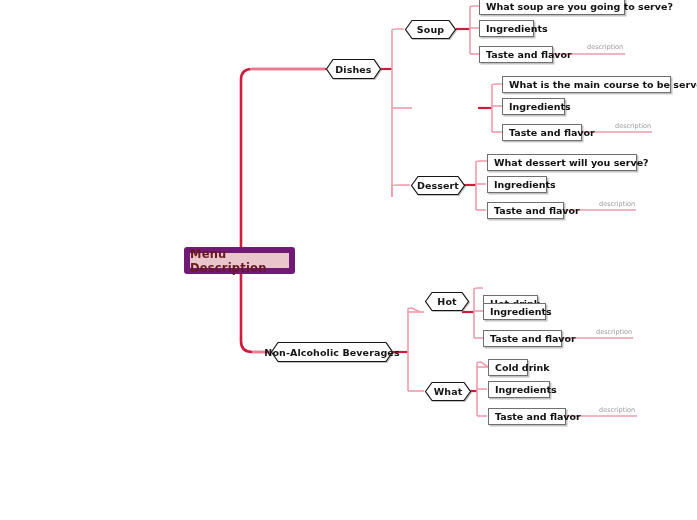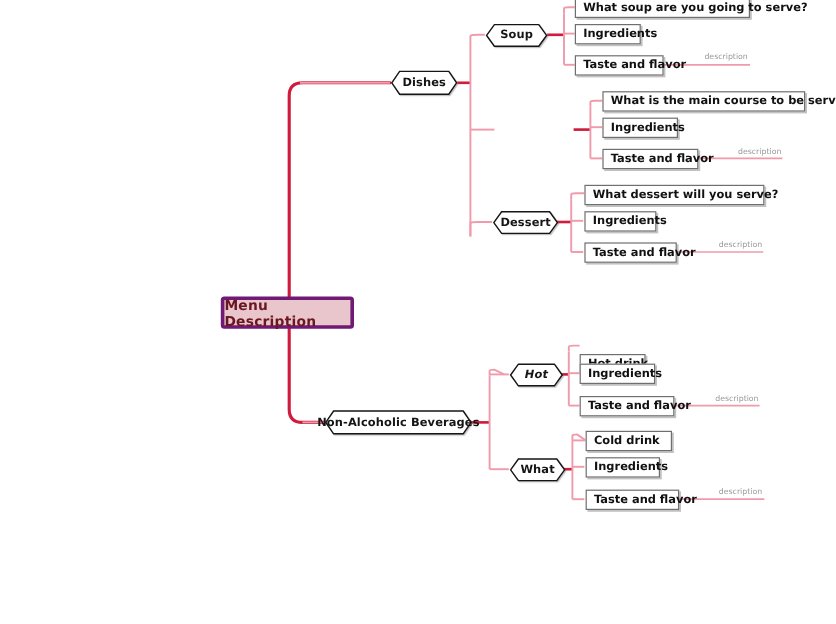--- a/index.html
+++ b/index.html
@@ -23,21 +23,21 @@
     top: 0;
     width: 697px;
     height: 520px;
   }
 
   
   .root-node {
     position: absolute;
     box-sizing: border-box;
     background: #e9c6cb;
-    border: 3px solid #701a75;
+    border: 6px solid #701a75;
     border-radius: 3px;
     display: flex;
     align-items: center;
     justify-content: center;
     color: #6b1722;
     font-weight: bold;
     font-size: 11.5px;
     letter-spacing: .2px;
     z-index: 6;
   }
@@ -198,37 +198,37 @@
   <div class="leaf" style="left:487px; top:202px; width:77px; height:17px;">Taste and flavor</div>
   <div class="rel-label" style="left:588px; top:200px;">description</div>
 
   <div class="hex" style="left:270px; top:341px; width:124px; height:22px;">
     <svg width="124" height="22" viewBox="0 0 124 22" xmlns="http://www.w3.org/2000/svg">
       <polygon points="1.5,11 8,1.5 116,1.5 122.5,11 116,20.5 8,20.5" fill="#ffffff" stroke="#151515" stroke-width="1.2" style="filter:drop-shadow(1.5px 1.5px 0 rgba(120,120,120,.45))"></polygon>
     </svg>
     <span class="hex-label">Non-Alcoholic Beverages</span>
   </div>
 
-  <div class="hex" style="left:424px; top:302px; width:46px; height:21px;font-style:italic;">
+  <div class="hex" style="left:424px; top:291px; width:46px; height:21px;">
     <svg width="46" height="21" viewBox="0 0 46 21" xmlns="http://www.w3.org/2000/svg">
       <polygon points="1.5,10.5 8,1.5 38,1.5 44.5,10.5 38,19.5 8,19.5" fill="#ffffff" stroke="#151515" stroke-width="1.2" style="filter:drop-shadow(1.5px 1.5px 0 rgba(120,120,120,.45))"></polygon>
     </svg>
     <span class="hex-label">Hot</span>
   </div>
 
   <div class="hex" style="left:424px; top:381px; width:48px; height:21px;">
     <svg width="48" height="21" viewBox="0 0 48 21" xmlns="http://www.w3.org/2000/svg">
       <polygon points="1.5,10.5 8,1.5 40,1.5 46.5,10.5 40,19.5 8,19.5" fill="#ffffff" stroke="#151515" stroke-width="1.2" style="filter:drop-shadow(1.5px 1.5px 0 rgba(120,120,120,.45))"></polygon>
     </svg>
     <span class="hex-label">What</span>
   </div>
 
   <div class="leaf" style="left:483px; top:295px; width:55px; height:17px;">Hot drink</div>
   <div class="leaf" style="left:483px; top:303px; width:63px; height:17px;">Ingredients</div>
   <div class="leaf" style="left:483px; top:330px; width:79px; height:17px;">Taste and flavor</div>
   <div class="rel-label" style="left:585px; top:328px;">description</div>
 
-  <div class="leaf" style="left:488px; top:359px; width:72px; height:17px;">Cold drink</div>
+  <div class="leaf" style="left:488px; top:359px; width:40px; height:17px;">Cold drink</div>
   <div class="leaf" style="left:488px; top:381px; width:62px; height:17px;">Ingredients</div>
   <div class="leaf" style="left:488px; top:408px; width:78px; height:17px;">Taste and flavor</div>
   <div class="rel-label" style="left:588px; top:406px;">description</div>
 
 </div>
 
 </body></html>

